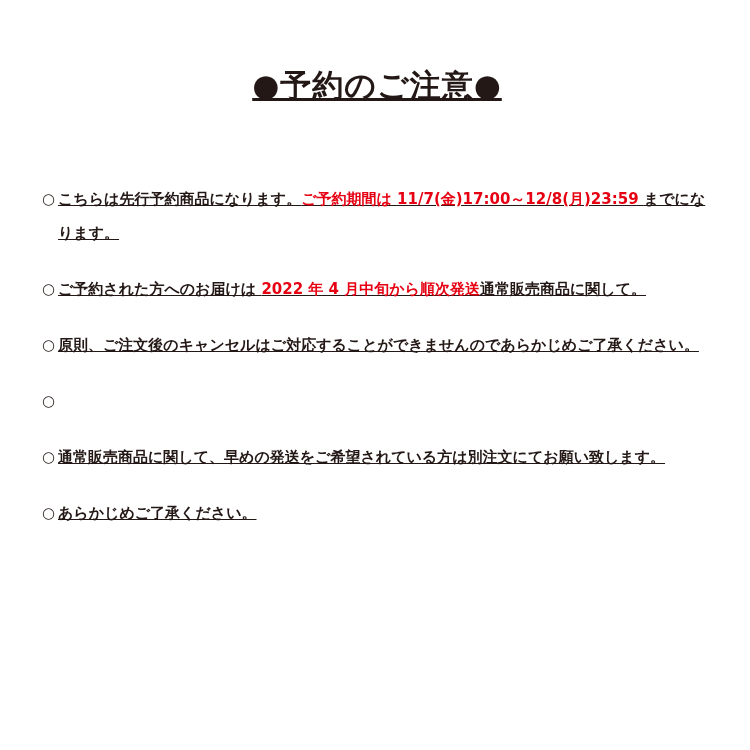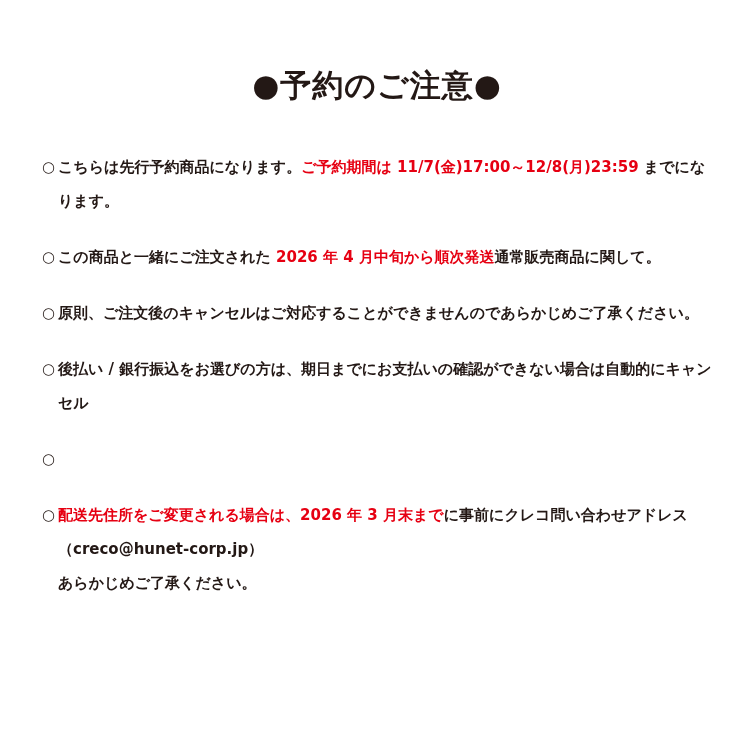--- a/index.html
+++ b/index.html
@@ -15,46 +15,48 @@
     color: #231815;
     -webkit-font-smoothing: antialiased;
   }
   .page {
     box-sizing: border-box;
     width: 750px;
     height: 750px;
     padding: 66px 38px 0 42px;
   }
   .title {
-    margin: 0 0 46px 0;
+    margin: 0 0 78px 0;
     text-align: center;
     font-size: 31px;
     line-height: 38px;
     font-weight: bold;
     letter-spacing: 1px;
     color: #231815;
+    text-decoration: underline;
   }
   .notice {
     display: flex;
     align-items: flex-start;
     font-size: 15px;
     font-weight: bold;
     line-height: 34px;
     margin: 0 0 22px 0;
     color: #231815;
   }
   .marker {
     flex: 0 0 16px;
     white-space: nowrap;
   }
   .notice-body {
     flex: 1 1 auto;
   }
   .line {
     display: block;
+    text-decoration: underline;
   }
   .seg { }
   .seg.red {
     color: #e60012;
   }
 </style>
 </head>
 <body>
 
 <div class="page">
@@ -67,54 +69,51 @@
       <span class="line">
         <span class="seg">こちらは先行予約商品になります。</span><span class="seg red">ご予約期間は 11/7(金)17:00～12/8(月)23:59 </span><span class="seg">までになります。</span>
       </span>
     </div>
   </div>
 
   <div class="notice">
     <span class="marker">○</span>
     <div class="notice-body">
       <span class="line">
-        <span class="seg">この商品と一緒にご注文された </span><span class="seg red">2026 年 4 月中旬から順次発送</span><span class="seg">通常販売商品に関して。</span>
+        <span class="seg">ご予約された方へのお届けは </span><span class="seg red">2022 年 4 月中旬から順次発送</span><span class="seg">通常販売商品に関して。</span>
       </span>
     </div>
   </div>
 
   <div class="notice">
     <span class="marker">○</span>
     <div class="notice-body">
       <span class="line">
         <span class="seg">原則、ご注文後のキャンセルはご対応することができませんのであらかじめご了承ください。</span>
       </span>
     </div>
   </div>
 
   <div class="notice">
     <span class="marker">○</span>
     <div class="notice-body">
+    </div>
+  </div>
+
+  <div class="notice">
+    <span class="marker">○</span>
+    <div class="notice-body">
       <span class="line">
-        <span class="seg">後払い / 銀行振込をお選びの方は、期日までにお支払いの確認ができない場合は自動的にキャンセル</span>
+        <span class="seg">通常販売商品に関して、早めの発送をご希望されている方は別注文にてお願い致します。</span>
       </span>
     </div>
   </div>
 
   <div class="notice">
     <span class="marker">○</span>
     <div class="notice-body">
-    </div>
-  </div>
-
-  <div class="notice">
-    <span class="marker">○</span>
-    <div class="notice-body">
-      <span class="line">
-        <span class="seg red">配送先住所をご変更される場合は、2026 年 3 月末まで</span><span class="seg">に事前にクレコ問い合わせアドレス（creco@hunet-corp.jp）</span>
-      </span>
       <span class="line">
         <span class="seg">あらかじめご了承ください。</span>
       </span>
     </div>
   </div>
 
 </div>
 
 </body></html>

